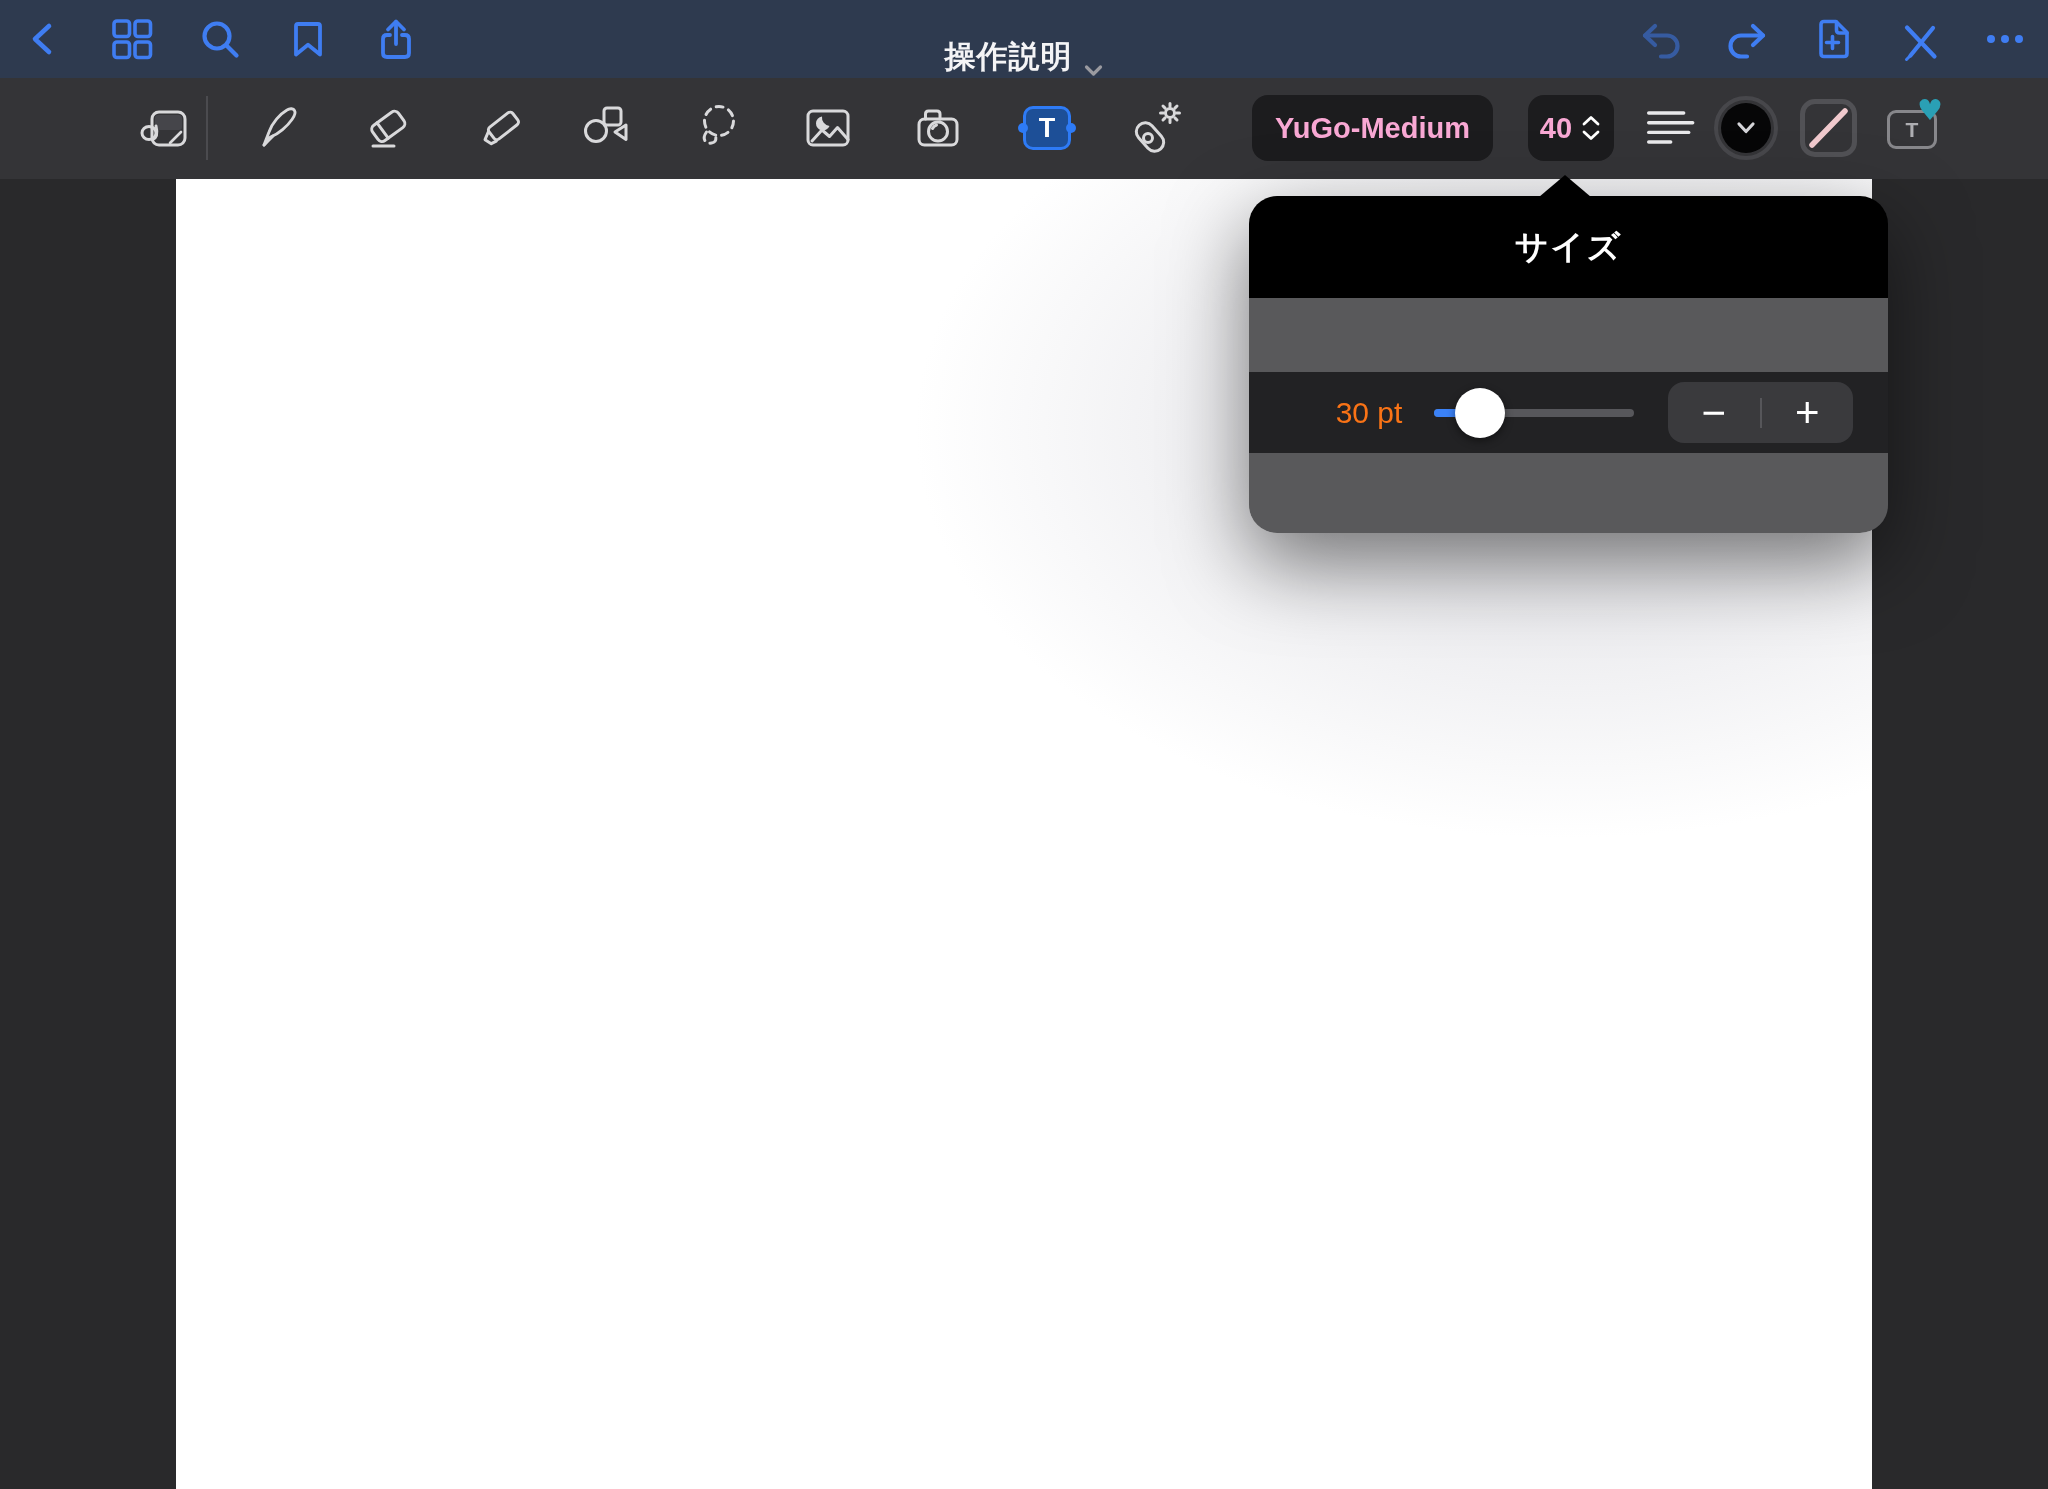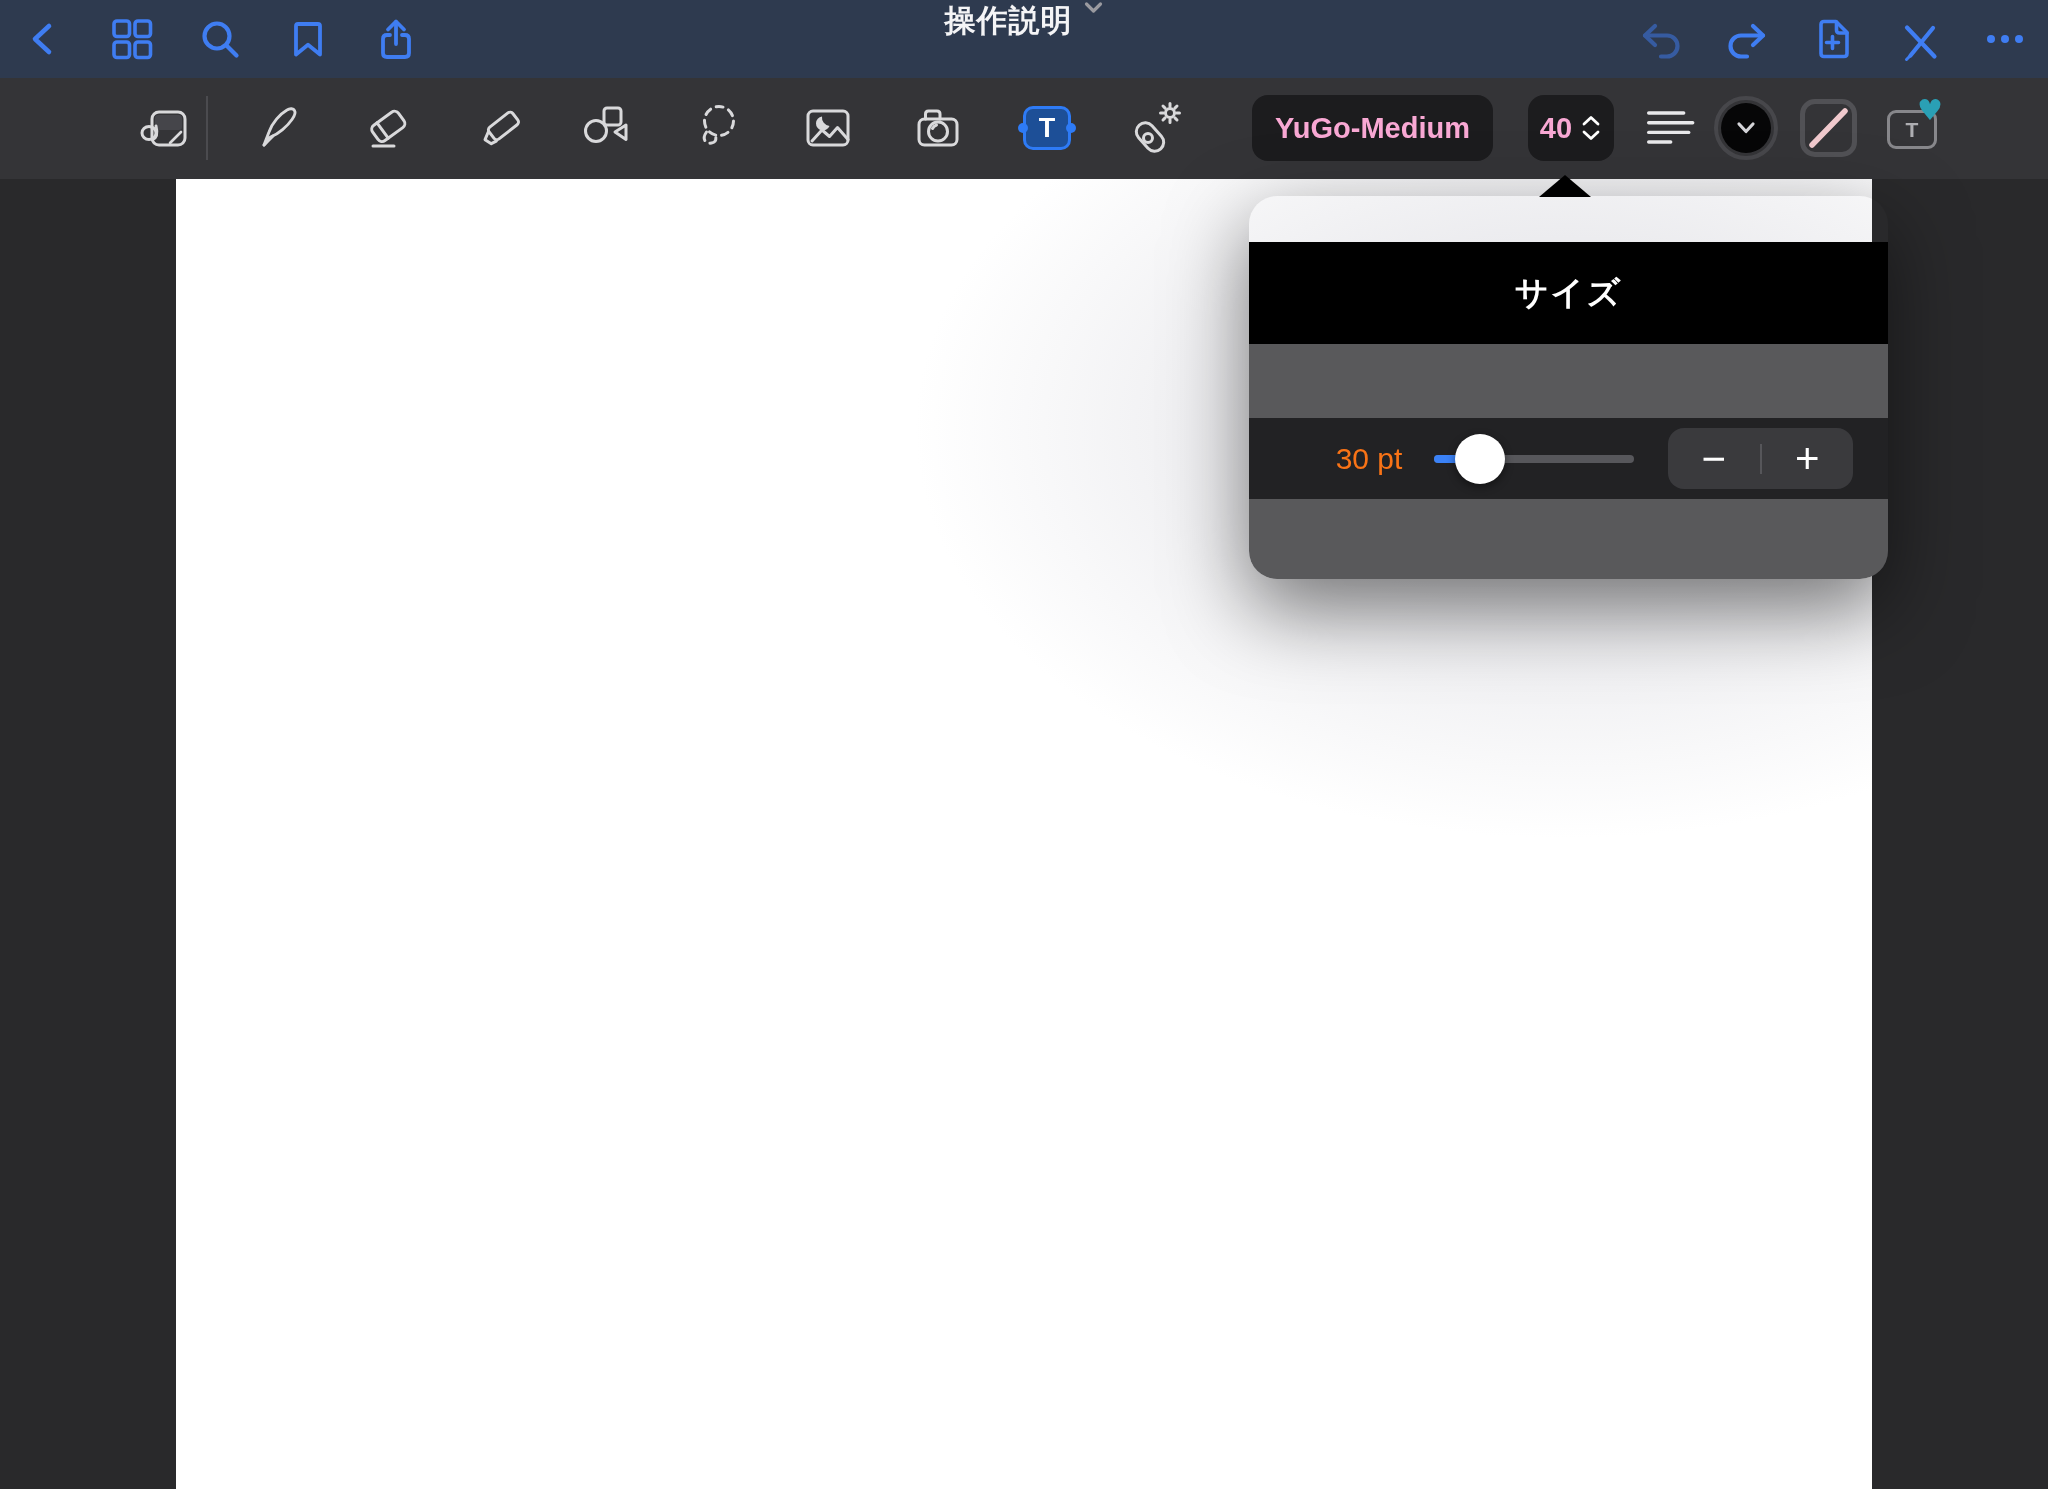--- a/index.html
+++ b/index.html
@@ -9,21 +9,21 @@
 
   
   #navbar { position:absolute; left:0; top:0; width:2048px; height:78px; background:#2e3a4f; }
   .nav-left, .nav-right { position:absolute; top:0; height:78px; display:flex; align-items:center; }
   .nav-left { left:22px; gap:44px; }
   .nav-right { right:21px; gap:42px; }
   .nbtn { width:44px; height:44px; display:flex; align-items:center; justify-content:center; cursor:pointer; }
   .nbtn svg { display:block; }
   .nbtn.dimmed { opacity:0.5; }
   .nav-title { position:absolute; left:50%; top:0; transform:translateX(-50%); height:78px;
-               display:flex; align-items:flex-start; gap:11px; cursor:pointer; }
+               display:flex; align-items:flex-end; gap:11px; cursor:pointer; }
   .nav-title .ttl { color:#f4f4f6; font-size:31px; font-weight:700; letter-spacing:1px; }
 
   
   #toolbar { position:absolute; left:0; top:78px; width:2048px; height:101px; background:#343437; }
   .tool { position:absolute; top:22px; width:56px; height:56px; display:flex; align-items:center; justify-content:center; cursor:pointer; }
   .tb-divider { position:absolute; left:206px; top:18px; width:2px; height:64px; background:#4b4b4f; }
   .pillbtn { position:absolute; top:17px; height:66px; background:#1c1c1e; border-radius:16px;
              display:flex; align-items:center; justify-content:center; color:#f9a8d4; cursor:pointer; }
   #font-btn { left:1252px; width:241px; font-size:29px; font-weight:600; }
   #size-btn { left:1528px; width:86px; gap:8px; font-size:29px; font-weight:700; }
@@ -51,21 +51,21 @@
   #page { position:absolute; left:176px; top:179px; width:1696px; height:1310px;
           background: radial-gradient(1050px 660px at 1390px 250px,
                        #e3e3e7 0%, rgba(229,229,233,0.75) 28%, rgba(233,233,237,0) 62%), #ffffff; }
 
   
   #popover { position:absolute; left:1249px; top:196px; width:639px; }
   #popover .arrow { position:absolute; left:290px; top:-21px; width:0; height:0;
                     border-left:26px solid transparent; border-right:26px solid transparent;
                     border-bottom:22px solid #000000; }
   .pop-body { border-radius:28px; overflow:hidden; box-shadow:0 30px 80px rgba(0,0,0,0.5); }
-  .pop-header { height:102px; background:#000000; display:flex; align-items:center; justify-content:center;margin-top:46px; }
+  .pop-header { height:102px; background:#000000; display:flex; align-items:center; justify-content:center; }
   .pop-header span { color:#ffffff; font-size:33px; font-weight:700; letter-spacing:2px; }
   .pop-band { height:74px; background:#59595b; }
   .pop-band.bottom { height:80px; }
   .pop-row { position:relative; height:81px; background:#222224; }
   .pt-label { position:absolute; left:70px; top:0; width:100px; height:81px; display:flex; align-items:center;
               justify-content:center; color:#f97316; font-size:30px; }
   .track { position:absolute; left:185px; top:37px; width:200px; height:8px; border-radius:4px; background:#57575b; }
   .track .fill { width:46px; height:8px; border-radius:4px; background:#3b82f7; }
   .thumb { position:absolute; left:206px; top:16px; width:50px; height:50px; border-radius:50%;
            background:#ffffff; box-shadow:0 3px 8px rgba(0,0,0,0.45); cursor:pointer; }

